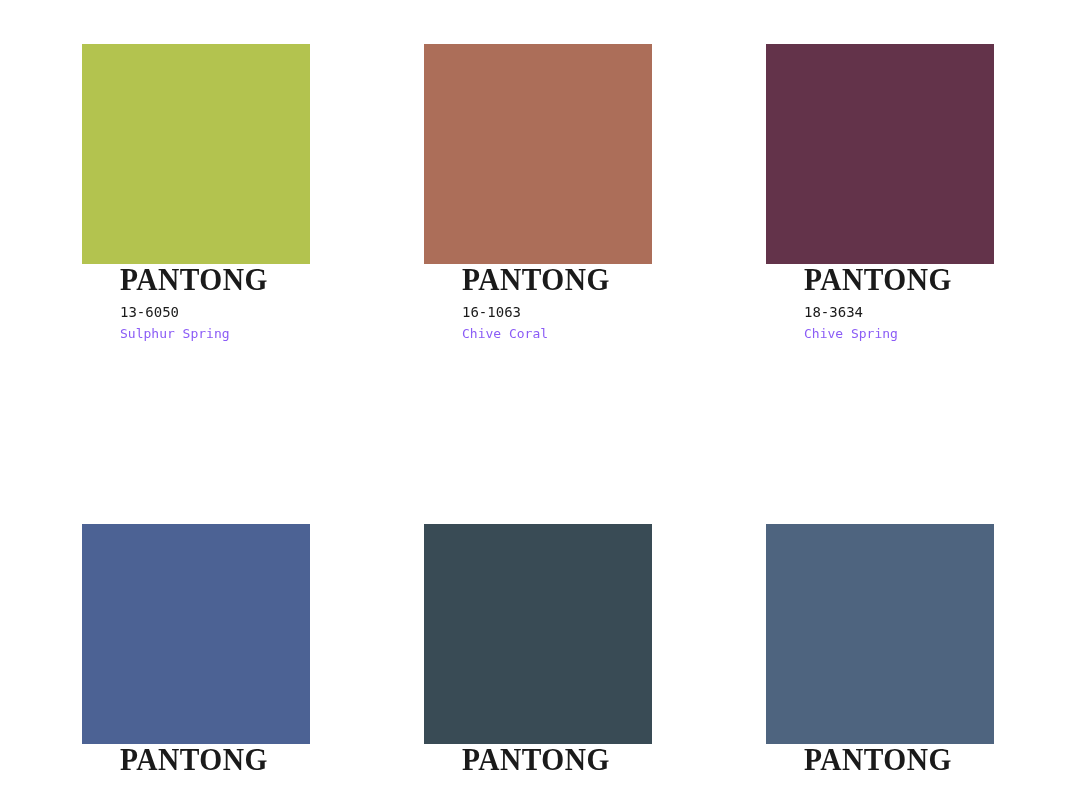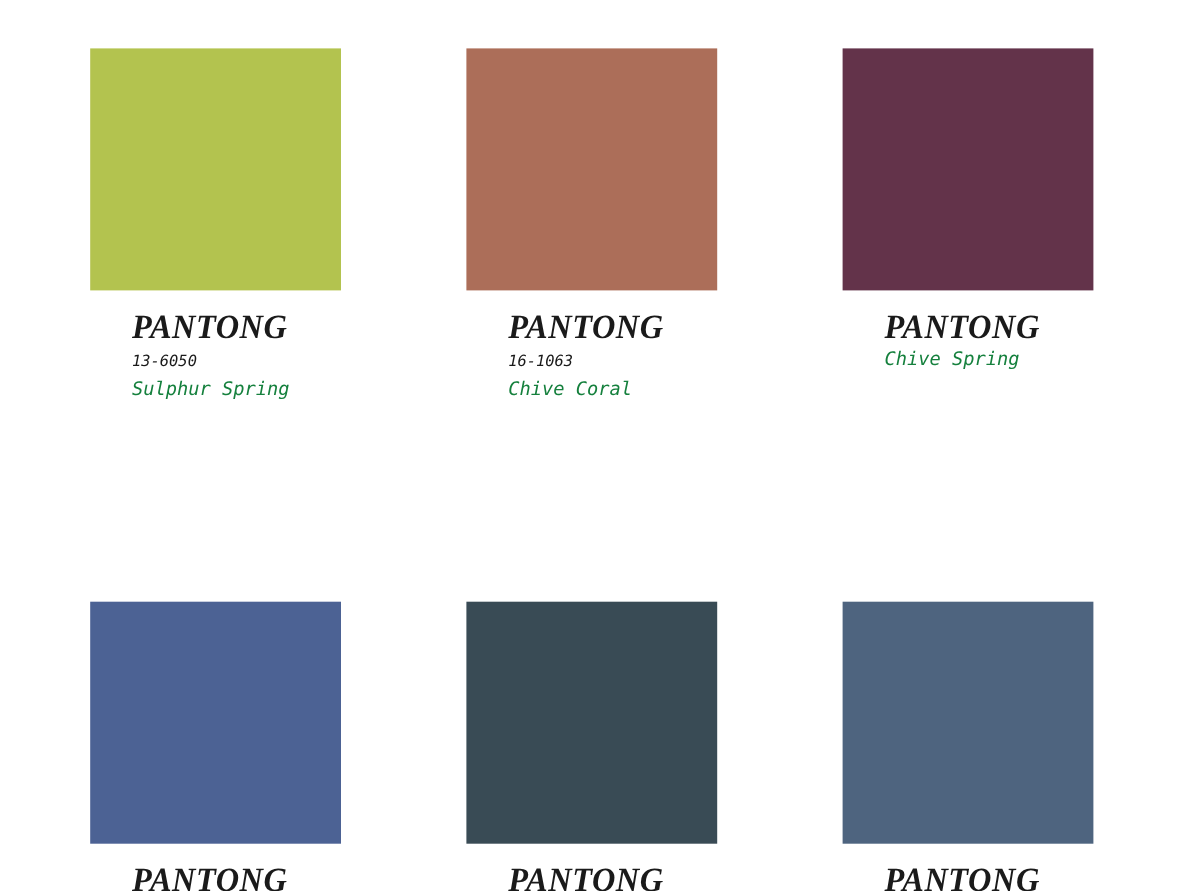--- a/index.html
+++ b/index.html
@@ -38,22 +38,20 @@
   }
 
   .swatch-chip {
     width: 228px;
     height: 220px;
     display: block;
   }
 
   .swatch-info {
     padding-left: 38px;
-    padding-top: 17px;
-    font-style: italic;
   }
 
   .brand-name {
     font-family: "Liberation Serif", "DejaVu Serif", serif;
     font-weight: bold;
     font-size: 31px;
     line-height: 1.0;
     letter-spacing: 0.5px;
     color: #1a1a1a;
     transform: scaleX(0.95);
@@ -66,23 +64,23 @@
     font-size: 14px;
     line-height: 1.45;
     color: #1a1a1a;
     margin-top: 7px;
     white-space: nowrap;
     letter-spacing: 0px;
   }
 
   .color-title {
     font-family: "DejaVu Sans Mono", "Liberation Mono", monospace;
-    font-size: 17px;
+    font-size: 13px;
     line-height: 1.45;
-    color: #15803d;
+    color: #8b5cf6;
     margin-top: 3px;
     white-space: nowrap;
     letter-spacing: 0px;
   }
 </style>
 </head>
 <body style="background: rgb(255, 255, 255);">
 
 <div class="palette-board">
   <div class="swatch-grid">
@@ -102,20 +100,21 @@
         <div class="brand-name">PANTONG</div>
         <div class="color-code">16-1063</div>
         <div class="color-title">Chive Coral</div>
       </div>
     </div>
 
     <div class="swatch-card">
       <div class="swatch-chip" style="background-color: rgb(99, 51, 74);"></div>
       <div class="swatch-info">
         <div class="brand-name">PANTONG</div>
+        <div class="color-code">18-3634</div>
         <div class="color-title">Chive Spring</div>
       </div>
     </div>
 
     <div class="swatch-card">
       <div class="swatch-chip" style="background-color: rgb(76, 98, 148);"></div>
       <div class="swatch-info">
         <div class="brand-name">PANTONG</div>
 
       </div>

